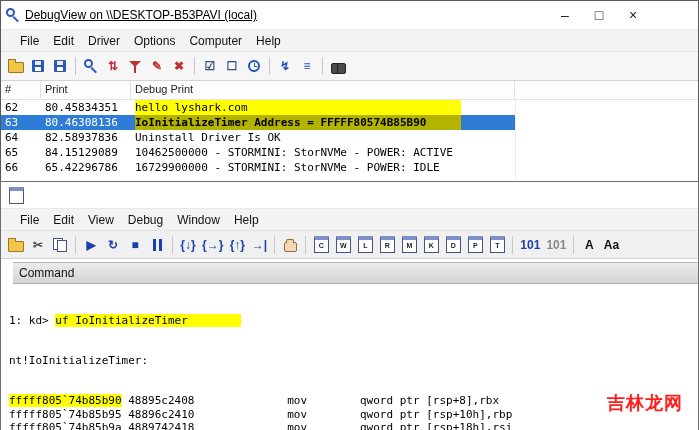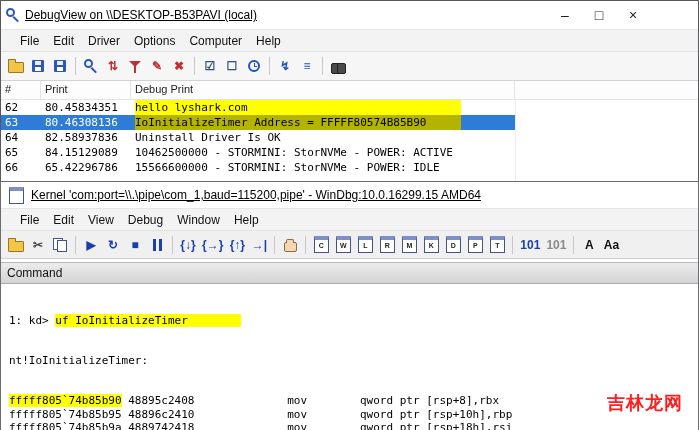--- a/index.html
+++ b/index.html
@@ -54,26 +54,26 @@
   .lv-header{display:flex;height:18px;border-bottom:1px solid #e3e3e3;background:#fdfdfd;font-size:11px;color:#222;}
   .hcell{padding:2px 4px;border-right:1px solid #e3e3e3;box-sizing:border-box;white-space:nowrap;overflow:hidden;}
   .h-num{width:40px}.h-time{width:90px}.h-text{width:384px}.h-fill{flex:1;border-right:none}
   .lv-body{position:relative;height:92px;font:11px/15px "DejaVu Sans Mono","Liberation Mono",monospace;color:#000;}
   .lv-row{display:flex;height:15px;width:514px;}
   .c-num{width:40px;padding:0 4px;box-sizing:border-box;flex:none;}
   .c-time{width:90px;padding:0 4px;box-sizing:border-box;flex:none;}
   .c-text{flex:1;padding:0 4px;box-sizing:border-box;white-space:nowrap;overflow:hidden;}
   .lv-row.selected{background:#2e7cd6;color:#fff;}
   .hl-bar{background:#ffff00;color:#000;display:inline-block;min-width:326px;}
-  .hl-bar.on-sel{background:#b3b300;color:#000;border-bottom:1px solid #4d4d00;}
+  .hl-bar.on-sel{background:#b3b300;color:#000;border-bottom:1px solid #4d4d00;font-weight:bold;}
   .col-line{position:absolute;left:514px;top:0;height:92px;width:1px;background:#ececec;}
 
   
   .cmd-title{height:20px;margin-top:3px;background:linear-gradient(#ececec,#d4d4d4);border-top:1px solid #b9b9b9;border-bottom:1px solid #ababab;
-             display:flex;align-items:center;padding:0 6px;font-size:12px;color:#111;}
+             display:flex;align-items:center;padding:0 6px;font-size:12px;color:#111;margin-left:12px;}
   .cmd-content{height:150px;background:#fff;padding:3px 0 0 8px;overflow:hidden;white-space:pre;
                font:11px/13.4px "DejaVu Sans Mono","Liberation Mono",monospace;color:#000;}
   .cmd-hl{background:#ffff00;display:inline-block;min-width:186px;}
   .dline .addr{display:inline-block;width:18ch;}
   .dline .bytes{display:inline-block;width:24ch;}
   .dline .mn{display:inline-block;width:11ch;}
   .hl{background:#ffff00;}
 
   .watermark{position:absolute;right:16px;bottom:15px;font-size:18px;font-weight:bold;color:#ff1e1e;letter-spacing:1px;
              font-family:"DejaVu Sans","Liberation Sans",sans-serif;}
@@ -159,29 +159,28 @@
           <span class="c-text">Uninstall Driver Is OK</span>
         </div>
         <div class="lv-row">
           <span class="c-num">65</span>
           <span class="c-time">84.15129089</span>
           <span class="c-text">10462500000 - STORMINI: StorNVMe - POWER: ACTIVE</span>
         </div>
         <div class="lv-row">
           <span class="c-num">66</span>
           <span class="c-time">65.42296786</span>
-          <span class="c-text">15566600000 - STORMINI: StorNVMe - POWER: IDLE</span>
+          <span class="c-text">16729900000 - STORMINI: StorNVMe - POWER: IDLE</span>
         </div>
       </div>
   </div>
 
   <div class="win" id="wd">
     <div class="titlebar">
       <span class="i-win"></span>
-      <span class="title-text">Kernel 'com:port=\\.\pipe\com_1,baud=115200,pipe' - WinDbg:10.0.16299.15 AMD64</span>
     </div>
     <div class="menubar">
         <span class="menu-item">File</span>
         <span class="menu-item">Edit</span>
         <span class="menu-item">View</span>
         <span class="menu-item">Debug</span>
         <span class="menu-item">Window</span>
         <span class="menu-item">Help</span>
       </div>
     <div class="toolbar">

